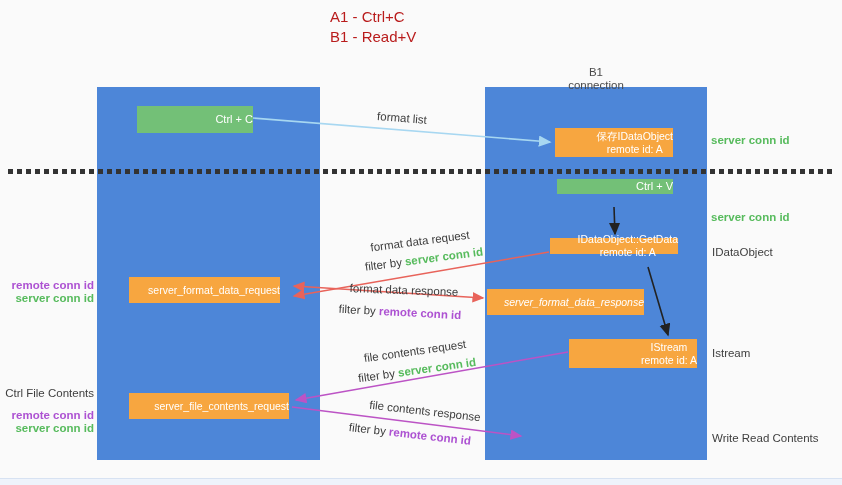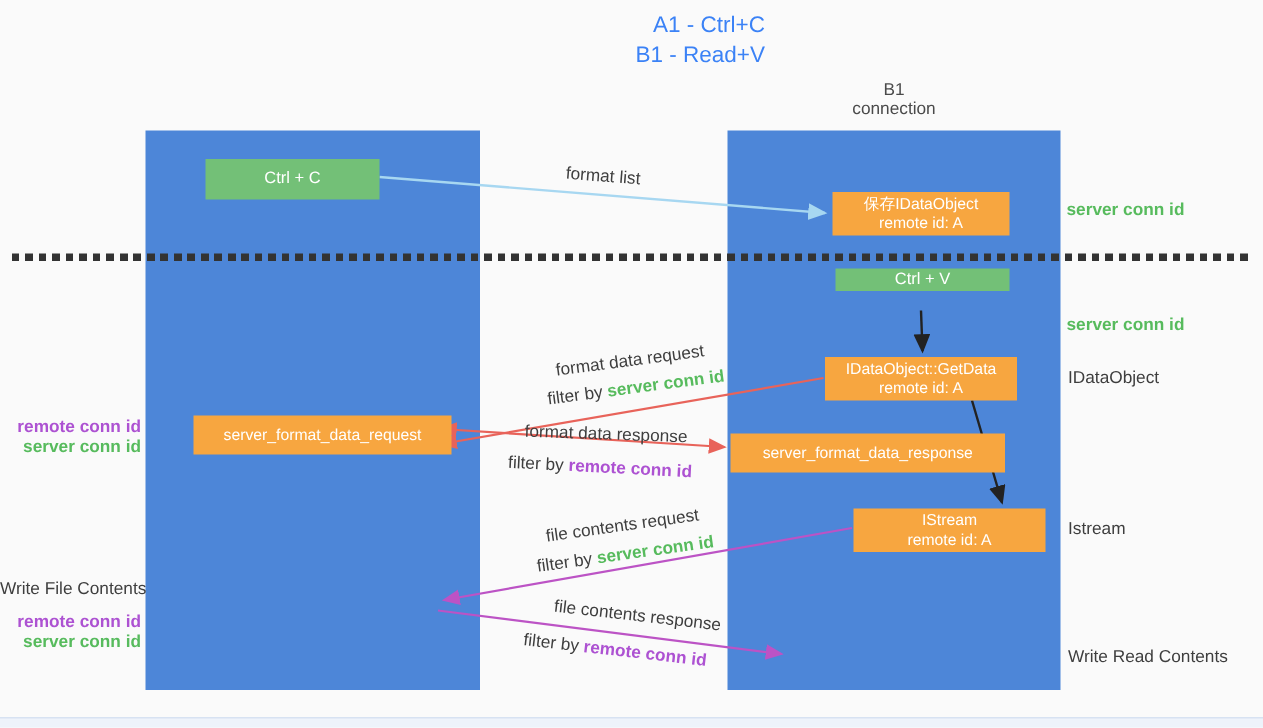--- a/index.html
+++ b/index.html
@@ -3,29 +3,29 @@
 <meta charset="utf-8">
 <style>
   html,body{margin:0;padding:0;}
   .canvas{
     position:relative;width:842px;height:485px;overflow:hidden;
     background:#fafafa;
     font-family:"Liberation Sans","DejaVu Sans",sans-serif;
     color:#3e3e3e;
   }
   .abs{position:absolute;}
-  .title{left:330px;top:7px;width:180px;text-align:right;
-    font-size:15px;line-height:20px;color:#3b82f6;z-index:4;}
+  .title{left:330px;top:7px;width:180px;text-align:left;
+    font-size:15px;line-height:20px;color:#b91c1c;z-index:4;}
   .col-header{top:54px;width:120px;text-align:center;font-size:11.5px;
     line-height:13px;color:#4a4a4a;z-index:4;}
   .lane{top:87px;height:373px;background:var(--lane,#4d86d8);z-index:1;}
   .overlay{left:0;top:0;width:842px;height:485px;z-index:2;pointer-events:none;}
   .divider{left:8px;top:169px;width:826px;height:5px;z-index:3;
     background:repeating-linear-gradient(90deg,#333 0 5px,transparent 5px 9px);}
-  .node{display:flex;align-items:center;justify-content:center;text-align:center;
+  .node{display:flex;align-items:center;justify-content:flex-end;text-align:center;
     color:#fff;font-size:10.5px;line-height:13px;z-index:3;white-space:nowrap;}
   .node.orange{background:var(--orange,#f7a640);}
   .node.green{background:var(--green,#73c077);font-size:11px;}
   .arrow-label{font-size:11.5px;color:#3e3e3e;white-space:nowrap;z-index:3;}
   .side-label{font-size:11.5px;white-space:nowrap;z-index:3;}
   .side-left{left:0;width:94px;text-align:right;}
   .side-right{text-align:left;}
   .green-t{color:var(--green_text,#57bb5d);font-weight:bold;}
   .purple-t{color:var(--purple_text,#ad52d2);font-weight:bold;}
   .dark-t{color:#3e3e3e;}
@@ -35,21 +35,21 @@
 </head>
 <body>
 
 <div class="canvas">
 
   <div class="abs title">
     <div>A1 - Ctrl+C</div>
     <div>B1 - Read+V</div>
   </div>
 
-  <div class="abs col-header" style="left:536px;">
+  <div class="abs col-header" style="left:536px;margin-top:12px;">
     <div>B1</div>
     <div>connection</div>
   </div>
 
   <div class="abs lane" style="left:97px;width:223px;"></div>
   <div class="abs lane" style="left:485px;width:222px;"></div>
 
   <svg class="abs overlay" viewBox="0 0 842 485">
     <defs>
       <marker id="head-lb" markerWidth="9" markerHeight="8" refX="7" refY="3.5" orient="auto">
@@ -87,42 +87,45 @@
     <div>
       <div>保存IDataObject</div>
       <div>remote id: A</div>
     </div>
   </div>
 
   <div class="abs node green" style="left:557px;top:179px;width:116px;height:15px;">
     <span>Ctrl + V</span>
   </div>
 
-  <div class="abs node orange" style="left:550px;top:238px;width:128px;height:29px;">
+  <div class="abs node orange" style="left:550px;top:238px;width:128px;height:16px;">
     <div>
       <div>IDataObject::GetData</div>
       <div>remote id: A</div>
     </div>
   </div>
 
-  <div class="abs node orange" style="left:129px;top:277px;width:172px;height:26px;">
+  <div class="abs node orange" style="left:129px;top:277px;width:151px;height:26px;">
     <span>server_format_data_request</span>
   </div>
 
-  <div class="abs node orange" style="left:487px;top:289px;width:183px;height:26px;">
+  <div class="abs node orange" style="left:487px;top:289px;width:157px;height:26px;font-style:italic;">
     <span>server_format_data_response</span>
   </div>
 
   <div class="abs node orange" style="left:569px;top:339px;width:128px;height:29px;">
     <div>
       <div>IStream</div>
       <div>remote id: A</div>
     </div>
   </div>
 
+  <div class="abs node orange" style="left:129px;top:393px;width:160px;height:26px;">
+    <span>server_file_contents_request</span>
+  </div>
 
 
   <div class="abs arrow-label" style="left:402px;top:118px;transform:translate(-50%,-50%) rotate(4.5deg);">
     <span>format list</span>
   </div>
 
   <div class="abs arrow-label" style="left:420px;top:241px;transform:translate(-50%,-50%) rotate(-7.5deg);">
     <span>format data request</span>
   </div>
   <div class="abs arrow-label" style="left:424px;top:259px;transform:translate(-50%,-50%) rotate(-7.5deg);"><span>filter by </span><span class="green-t">server conn id</span></div>
@@ -158,21 +161,21 @@
     <span>Write Read Contents</span>
   </div>
 
   <div class="abs side-label side-left purple-t" style="top:279px;">
     <span>remote conn id</span>
   </div>
   <div class="abs side-label side-left green-t" style="top:292px;">
     <span>server conn id</span>
   </div>
   <div class="abs side-label side-left dark-t" style="top:387px;">
-    <span>Write File Contents</span>
+    <span>Ctrl File Contents</span>
   </div>
   <div class="abs side-label side-left purple-t" style="top:409px;">
     <span>remote conn id</span>
   </div>
   <div class="abs side-label side-left green-t" style="top:422px;">
     <span>server conn id</span>
   </div>
 
   <div class="abs bottom-strip"></div>
 

